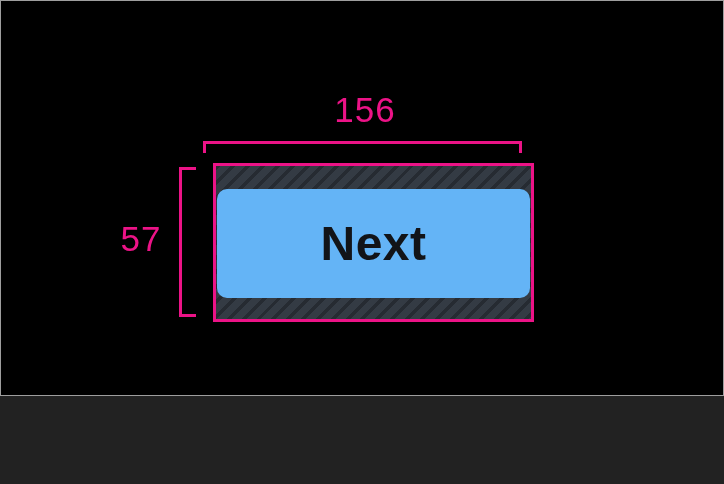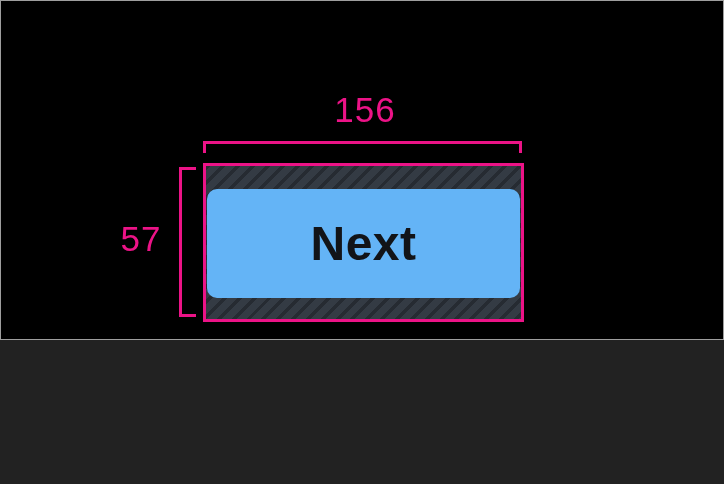--- a/index.html
+++ b/index.html
@@ -7,21 +7,21 @@
     --frame-border:#9e9e9e;
     --guide-pink:#ec1387;
     --padding-fill:#343b44;
     --padding-stripe:#262b32;
     --button-fill:#64b4f6;
     --button-text:#121418;
   }
   html,body{margin:0;padding:0;background:#222;}
   .stage{
     position:relative;
-    width:724px;height:340px;
+    width:724px;height:396px;
     box-sizing:border-box;
     background:var(--background);
     border:1px solid var(--frame-border);
     overflow:hidden;
     font-family:"Liberation Sans", sans-serif;
   }
   .dim-label{
     position:absolute;
     color:var(--guide-pink);
     font-size:35px;
@@ -44,21 +44,21 @@
     position:absolute;
     left:178px;top:166px;
     width:17px;height:150px;
     box-sizing:border-box;
     border-left:3px solid var(--guide-pink);
     border-top:3px solid var(--guide-pink);
     border-bottom:3px solid var(--guide-pink);
   }
   .widget-box{ 
     position:absolute;
-    left:202px;top:162px;
+    left:212px;top:162px;
     width:321px;height:159px;
     box-sizing:border-box;
     border:3px solid var(--guide-pink);
     background:repeating-linear-gradient(
       135deg,
       var(--padding-stripe) 0px,
       var(--padding-stripe) 3.5px,
       var(--padding-fill) 3.5px,
       var(--padding-fill) 10.5px
     );

